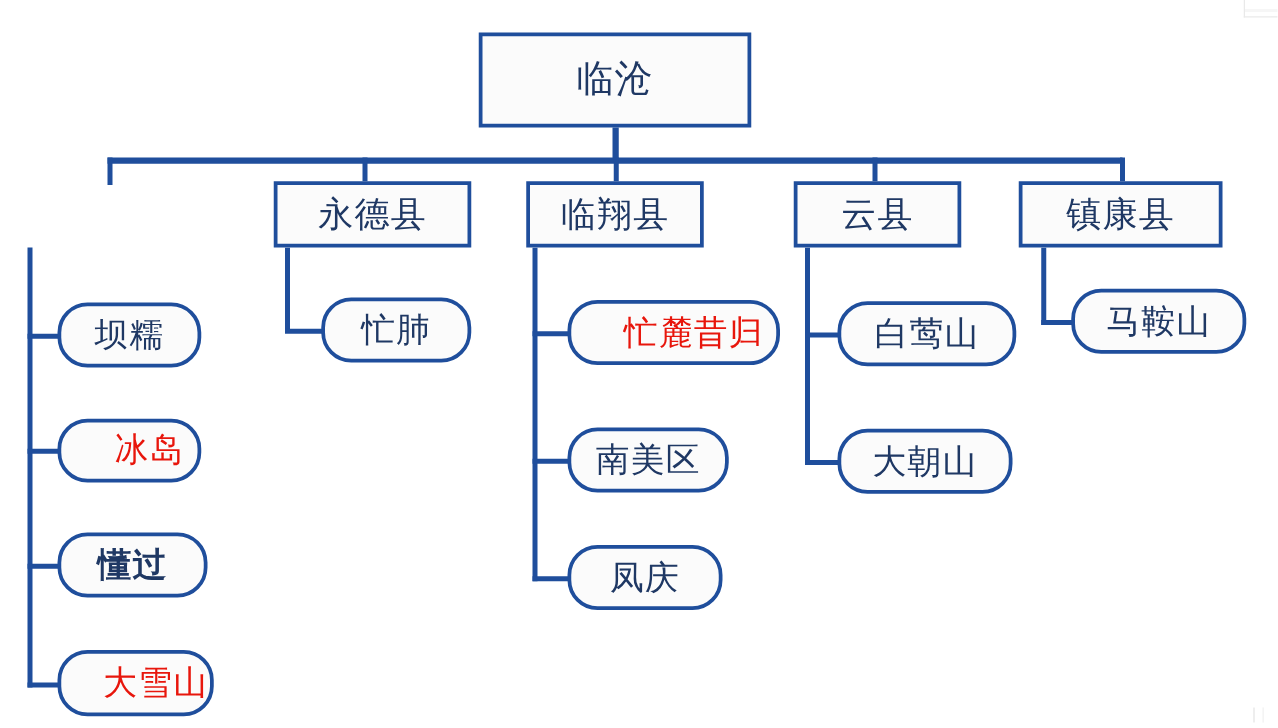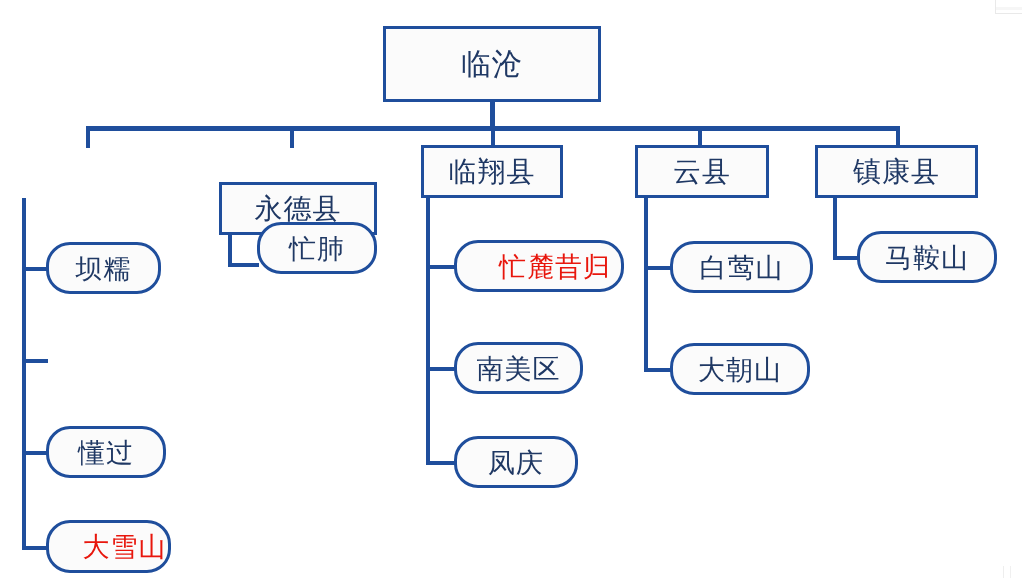--- a/index.html
+++ b/index.html
@@ -116,50 +116,53 @@
   <div class="conn conn-h" style="left:644px; top:368px; width:28px;"></div>
 
   <div class="conn conn-v" style="left:833px; top:198px; height:62px;"></div>
   <div class="conn conn-h" style="left:833px; top:256px; width:26px;"></div>
 
   <div class="node lvl-root" style="left:383px; top:26px; width:218px; height:76px;">
     <span class="node-label">临沧</span>
   </div>
 
 
-  <div class="node lvl-2" style="left:219px; top:145px; width:158px; height:53px;margin-top:37px;">
+  <div class="node lvl-2" style="left:219px; top:145px; width:158px; height:53px;">
     <span class="node-label">永德县</span>
   </div>
 
   <div class="node lvl-2" style="left:421px; top:145px; width:142px; height:53px;">
     <span class="node-label">临翔县</span>
   </div>
 
   <div class="node lvl-2" style="left:635px; top:145px; width:134px; height:53px;">
     <span class="node-label">云县</span>
   </div>
 
   <div class="node lvl-2" style="left:815px; top:145px; width:163px; height:53px;text-align:right;">
     <span class="node-label">镇康县</span>
   </div>
 
   <div class="node lvl-3" style="left:46px; top:242px; width:115px; height:52px;">
     <span class="node-label">坝糯</span>
   </div>
 
+  <div class="node lvl-3 red" style="left:46px; top:335px; width:115px; height:51px;">
+    <span class="node-label">冰岛</span>
+  </div>
 
-  <div class="node lvl-3" style="left:46px; top:426px; width:120px; height:52px;">
+  <div class="node lvl-3" style="left:46px; top:426px; width:120px; height:52px;font-weight:bold;">
     <span class="node-label">懂过</span>
   </div>
 
   <div class="node lvl-3 red" style="left:46px; top:520px; width:125px; height:53px;">
     <span class="node-label">大雪山</span>
   </div>
 
-  <div class="node lvl-3" style="left:257px; top:222px; width:120px; height:52px;">
+  <div class="node lvl-3" style="left:257px; top:238px; width:120px; height:52px;">
     <span class="node-label">忙肺</span>
   </div>
 
   <div class="node lvl-3 red" style="left:454px; top:240px; width:170px; height:52px;">
     <span class="node-label">忙麓昔归</span>
   </div>
 
   <div class="node lvl-3" style="left:454px; top:342px; width:129px; height:52px;">
     <span class="node-label">南美区</span>
   </div>

